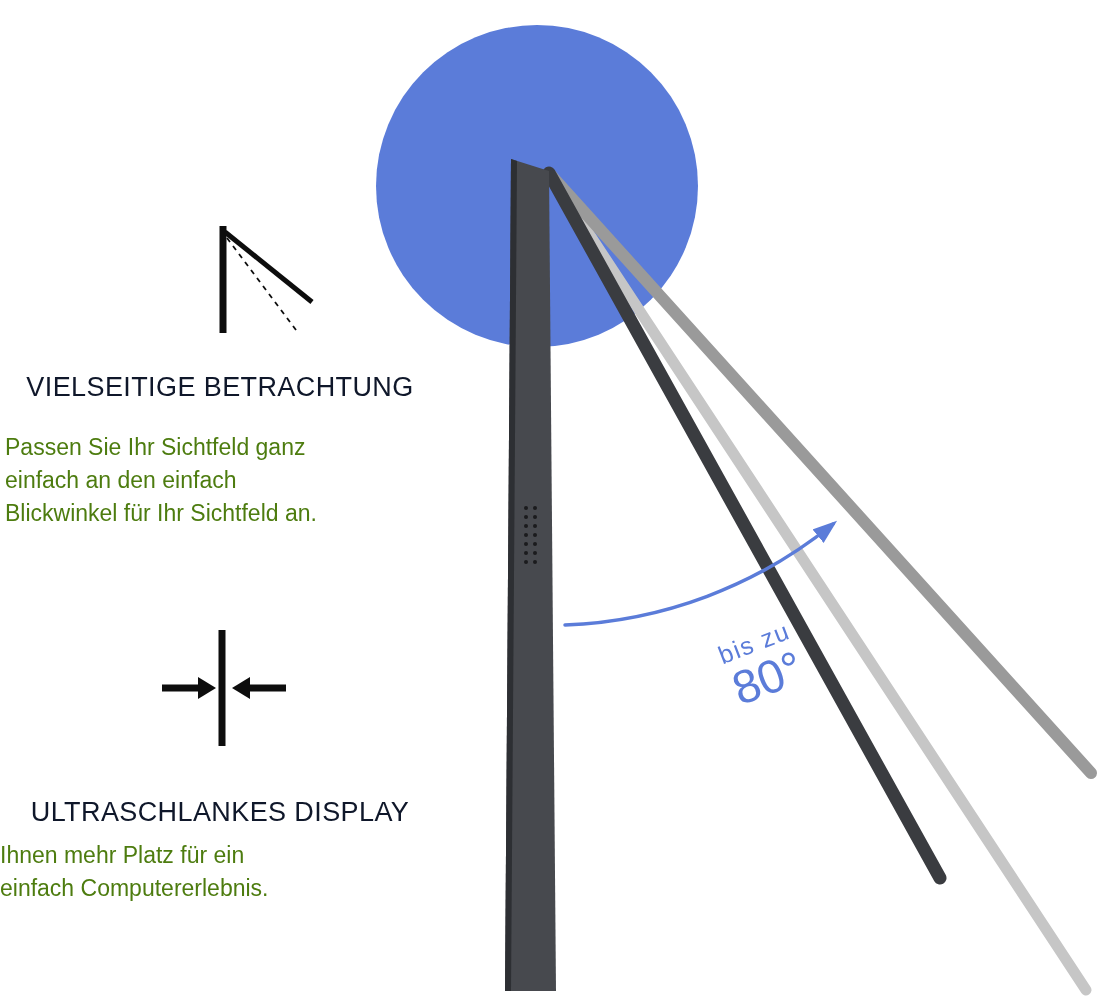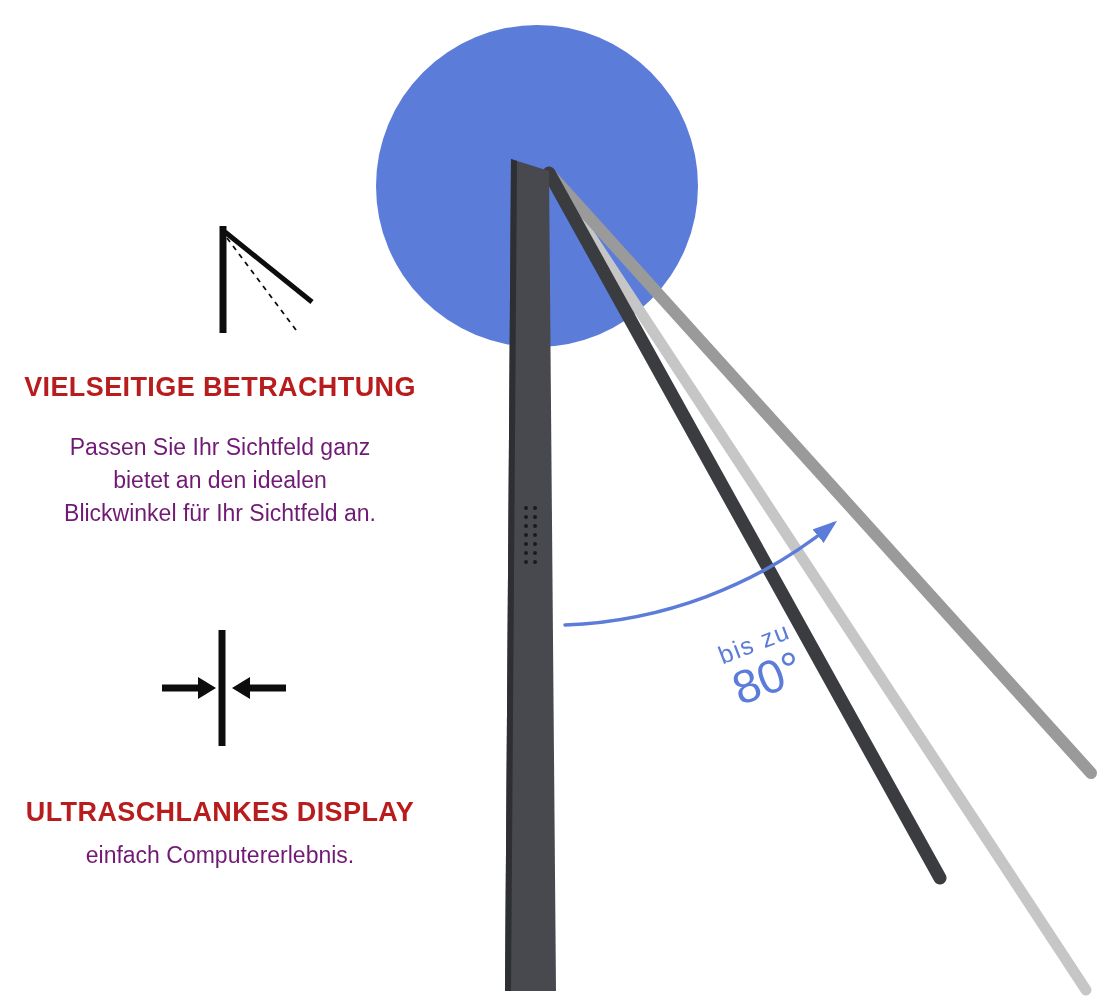--- a/index.html
+++ b/index.html
@@ -6,26 +6,26 @@
   .stage{
     position:relative;
     width:1115px;height:1008px;
     background:#ffffff;
     overflow:hidden;
     font-family:"Liberation Sans", sans-serif;
   }
   .art{position:absolute;left:0;top:0;width:1115px;height:1008px;}
   .feature-heading{
     position:absolute;text-align:center;
-    font-weight:bold;font-size:27px;letter-spacing:.4px;color:#b91c1c;
+    font-weight:normal;font-size:27px;letter-spacing:.4px;color:#0f172a;
     white-space:nowrap;
   }
   .feature-text{
-    position:absolute;text-align:center;
-    font-size:23px;line-height:33px;color:#701a75;font-weight:400;
+    position:absolute;
+    font-size:23px;line-height:33px;color:#4d7c0f;font-weight:400;
   }
   .feature-text div{white-space:nowrap;}
   .angle-callout{
     position:absolute;left:678px;top:628px;width:170px;
     text-align:center;color:#5b7cd9;
     transform:rotate(-21deg);
   }
   .angle-callout .bis{font-size:25px;letter-spacing:1.5px;line-height:26px;}
   .angle-callout .deg{font-size:47px;font-weight:500;line-height:50px;}
   .icon-svg{position:absolute;}
@@ -77,31 +77,32 @@
   </div>
 
   <svg class="icon-svg" style="left:200px;top:220px;" width="130" height="118" viewBox="0 0 130 118" aria-hidden="true">
     <line x1="23" y1="6" x2="23" y2="113" stroke="#0d0d0d" stroke-width="7"></line>
     <line x1="25" y1="12" x2="112" y2="82" stroke="#0d0d0d" stroke-width="5"></line>
     <line x1="27" y1="18" x2="96" y2="110" stroke="#0d0d0d" stroke-width="1.8" stroke-dasharray="5 5"></line>
   </svg>
   <div class="feature-heading" style="left:5px;top:372px;width:430px;">VIELSEITIGE BETRACHTUNG</div>
   <div class="feature-text" style="left:5px;top:431px;width:430px;">
     <div>Passen Sie Ihr Sichtfeld ganz</div>
-    <div>bietet an den idealen</div>
+    <div>einfach an den einfach</div>
     <div>Blickwinkel für Ihr Sichtfeld an.</div>
   </div>
 
   <svg class="icon-svg" style="left:158px;top:624px;" width="132" height="128" viewBox="0 0 132 128" aria-hidden="true">
     <line x1="64" y1="6" x2="64" y2="122" stroke="#0d0d0d" stroke-width="7"></line>
 
     <line x1="4" y1="64" x2="40" y2="64" stroke="#0d0d0d" stroke-width="7"></line>
     <polygon points="40,53 58,64 40,75" fill="#0d0d0d"></polygon>
 
     <line x1="128" y1="64" x2="92" y2="64" stroke="#0d0d0d" stroke-width="7"></line>
     <polygon points="92,53 74,64 92,75" fill="#0d0d0d"></polygon>
   </svg>
   <div class="feature-heading" style="left:0px;top:797px;width:440px;">ULTRASCHLANKES DISPLAY</div>
   <div class="feature-text" style="left:0px;top:839px;width:440px;">
+    <div>Ihnen mehr Platz für ein</div>
     <div>einfach Computererlebnis.</div>
   </div>
 
 </div>
 
 </body></html>

